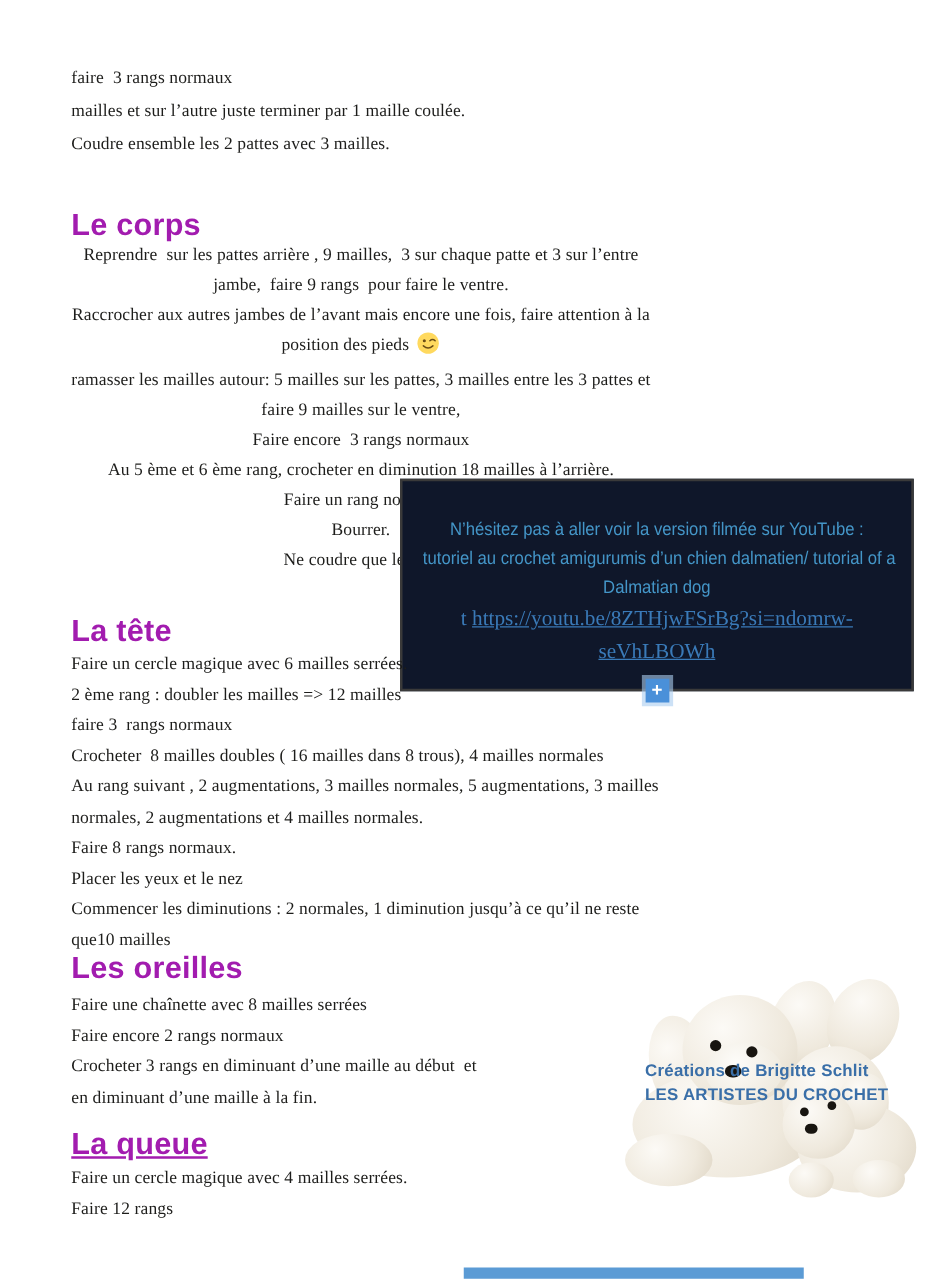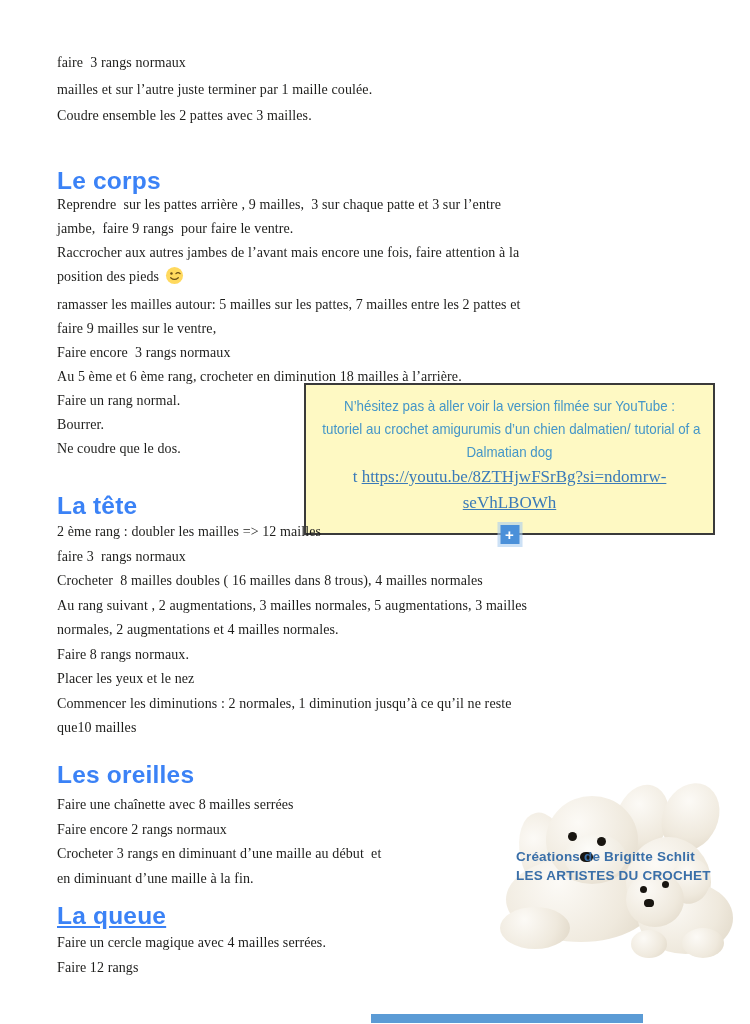--- a/index.html
+++ b/index.html
@@ -4,34 +4,34 @@
 <style>
   html,body{margin:0;padding:0;}
   body{
     width:750px;height:1024px;background:#ffffff;position:relative;overflow:hidden;
     font-family:"Liberation Serif", serif;color:#1d1d1b;
   }
   .abs{position:absolute;}
   .bodyblock{left:57px;font-size:14px;letter-spacing:0.1px;}
   .bl{white-space:pre;}
   .lh26{line-height:26.5px;}
-  .lh24{line-height:24px;}
+  .lh24{line-height:24px;text-align:center;}
   .lh245{line-height:24.5px;}
   .lh25{line-height:25px;}
   .hd{
     position:absolute;left:57px;
     font-family:"Liberation Sans", sans-serif;font-weight:bold;
-    font-size:24.5px;color:#3b82f6;letter-spacing:0.2px;white-space:pre;
+    font-size:24.5px;color:#a21caf;letter-spacing:0.2px;white-space:pre;
   }
   .emoji{display:inline-block;vertical-align:-4px;margin-left:6px;}
   
   .callout{
-    left:304px;top:383px;width:407px;height:138px;
-    border:2px solid #3a3a3a;background:#fef9c3;text-align:center;
-    padding-top:10px;box-sizing:content-box;
+    left:320px;top:383px;width:407px;height:138px;
+    border:2px solid #3a3a3a;background:#0f172a;text-align:center;
+    padding-top:28px;box-sizing:content-box;
   }
   .callout .sline{
     font-family:"Liberation Sans", sans-serif;font-size:14.5px;line-height:23px;
     color:#4496c8;transform:scaleX(0.92);transform-origin:50% 50%;white-space:pre;
   }
   .callout .linkline{
     font-size:17px;line-height:25.5px;color:#3a7ab8;white-space:pre;
   }
   .callout .linkline a-like, .callout .ul{text-decoration:underline;}
   .plus-handle{
@@ -70,40 +70,41 @@
 <div class="abs bodyblock lh24" style="top:193px;">
   <div class="bl">Reprendre  sur les pattes arrière , 9 mailles,  3 sur chaque patte et 3 sur l’entre</div>
   <div class="bl">jambe,  faire 9 rangs  pour faire le ventre.</div>
   <div class="bl">Raccrocher aux autres jambes de l’avant mais encore une fois, faire attention à la</div>
   <div class="bl"><span>position des pieds</span><span class="emoji"><svg width="19" height="19" viewBox="0 0 20 20">
           <circle cx="10" cy="10" r="9" fill="#FFD95E"></circle>
           <circle cx="6.8" cy="8" r="1.3" fill="#6b4e16"></circle>
           <path d="M11.5 8 q2.2 -2 4.4 0" stroke="#6b4e16" fill="none" stroke-width="1.3" stroke-linecap="round"></path>
           <path d="M6 12.3 q4 3.6 8 0" stroke="#6b4e16" fill="none" stroke-width="1.3" stroke-linecap="round"></path>
         </svg></span></div>
-  <div class="bl">ramasser les mailles autour: 5 mailles sur les pattes, 7 mailles entre les 2 pattes et</div>
+  <div class="bl">ramasser les mailles autour: 5 mailles sur les pattes, 3 mailles entre les 3 pattes et</div>
   <div class="bl">faire 9 mailles sur le ventre,</div>
   <div class="bl">Faire encore  3 rangs normaux</div>
   <div class="bl">Au 5 ème et 6 ème rang, crocheter en diminution 18 mailles à l’arrière.</div>
   <div class="bl">Faire un rang normal.</div>
   <div class="bl">Bourrer.</div>
   <div class="bl">Ne coudre que le dos.</div>
 </div>
 
 <div class="abs callout">
   <div class="sline">N’hésitez pas à aller voir la version filmée sur YouTube :</div>
   <div class="sline">tutoriel au crochet amigurumis d’un chien dalmatien/ tutorial of a</div>
   <div class="sline">Dalmatian dog</div>
   <div class="linkline"><span>t </span><span class="ul">https://youtu.be/8ZTHjwFSrBg?si=ndomrw-</span></div>
   <div class="linkline"><span class="ul">seVhLBOWh</span></div>
   <div class="plus-handle">+</div>
 </div>
 
 <div class="hd" style="top:492px;">La tête</div>
 <div class="abs bodyblock lh245" style="top:520px;">
+  <div class="bl">Faire un cercle magique avec 6 mailles serrées.</div>
   <div class="bl">2 ème rang : doubler les mailles =&gt; 12 mailles</div>
   <div class="bl">faire 3  rangs normaux</div>
   <div class="bl">Crocheter  8 mailles doubles ( 16 mailles dans 8 trous), 4 mailles normales</div>
   <div class="bl">Au rang suivant , 2 augmentations, 3 mailles normales, 5 augmentations, 3 mailles</div>
   <div class="bl">normales, 2 augmentations et 4 mailles normales.</div>
   <div class="bl">Faire 8 rangs normaux.</div>
   <div class="bl">Placer les yeux et le nez</div>
   <div class="bl">Commencer les diminutions : 2 normales, 1 diminution jusqu’à ce qu’il ne reste</div>
   <div class="bl">que10 mailles</div>
 </div>

